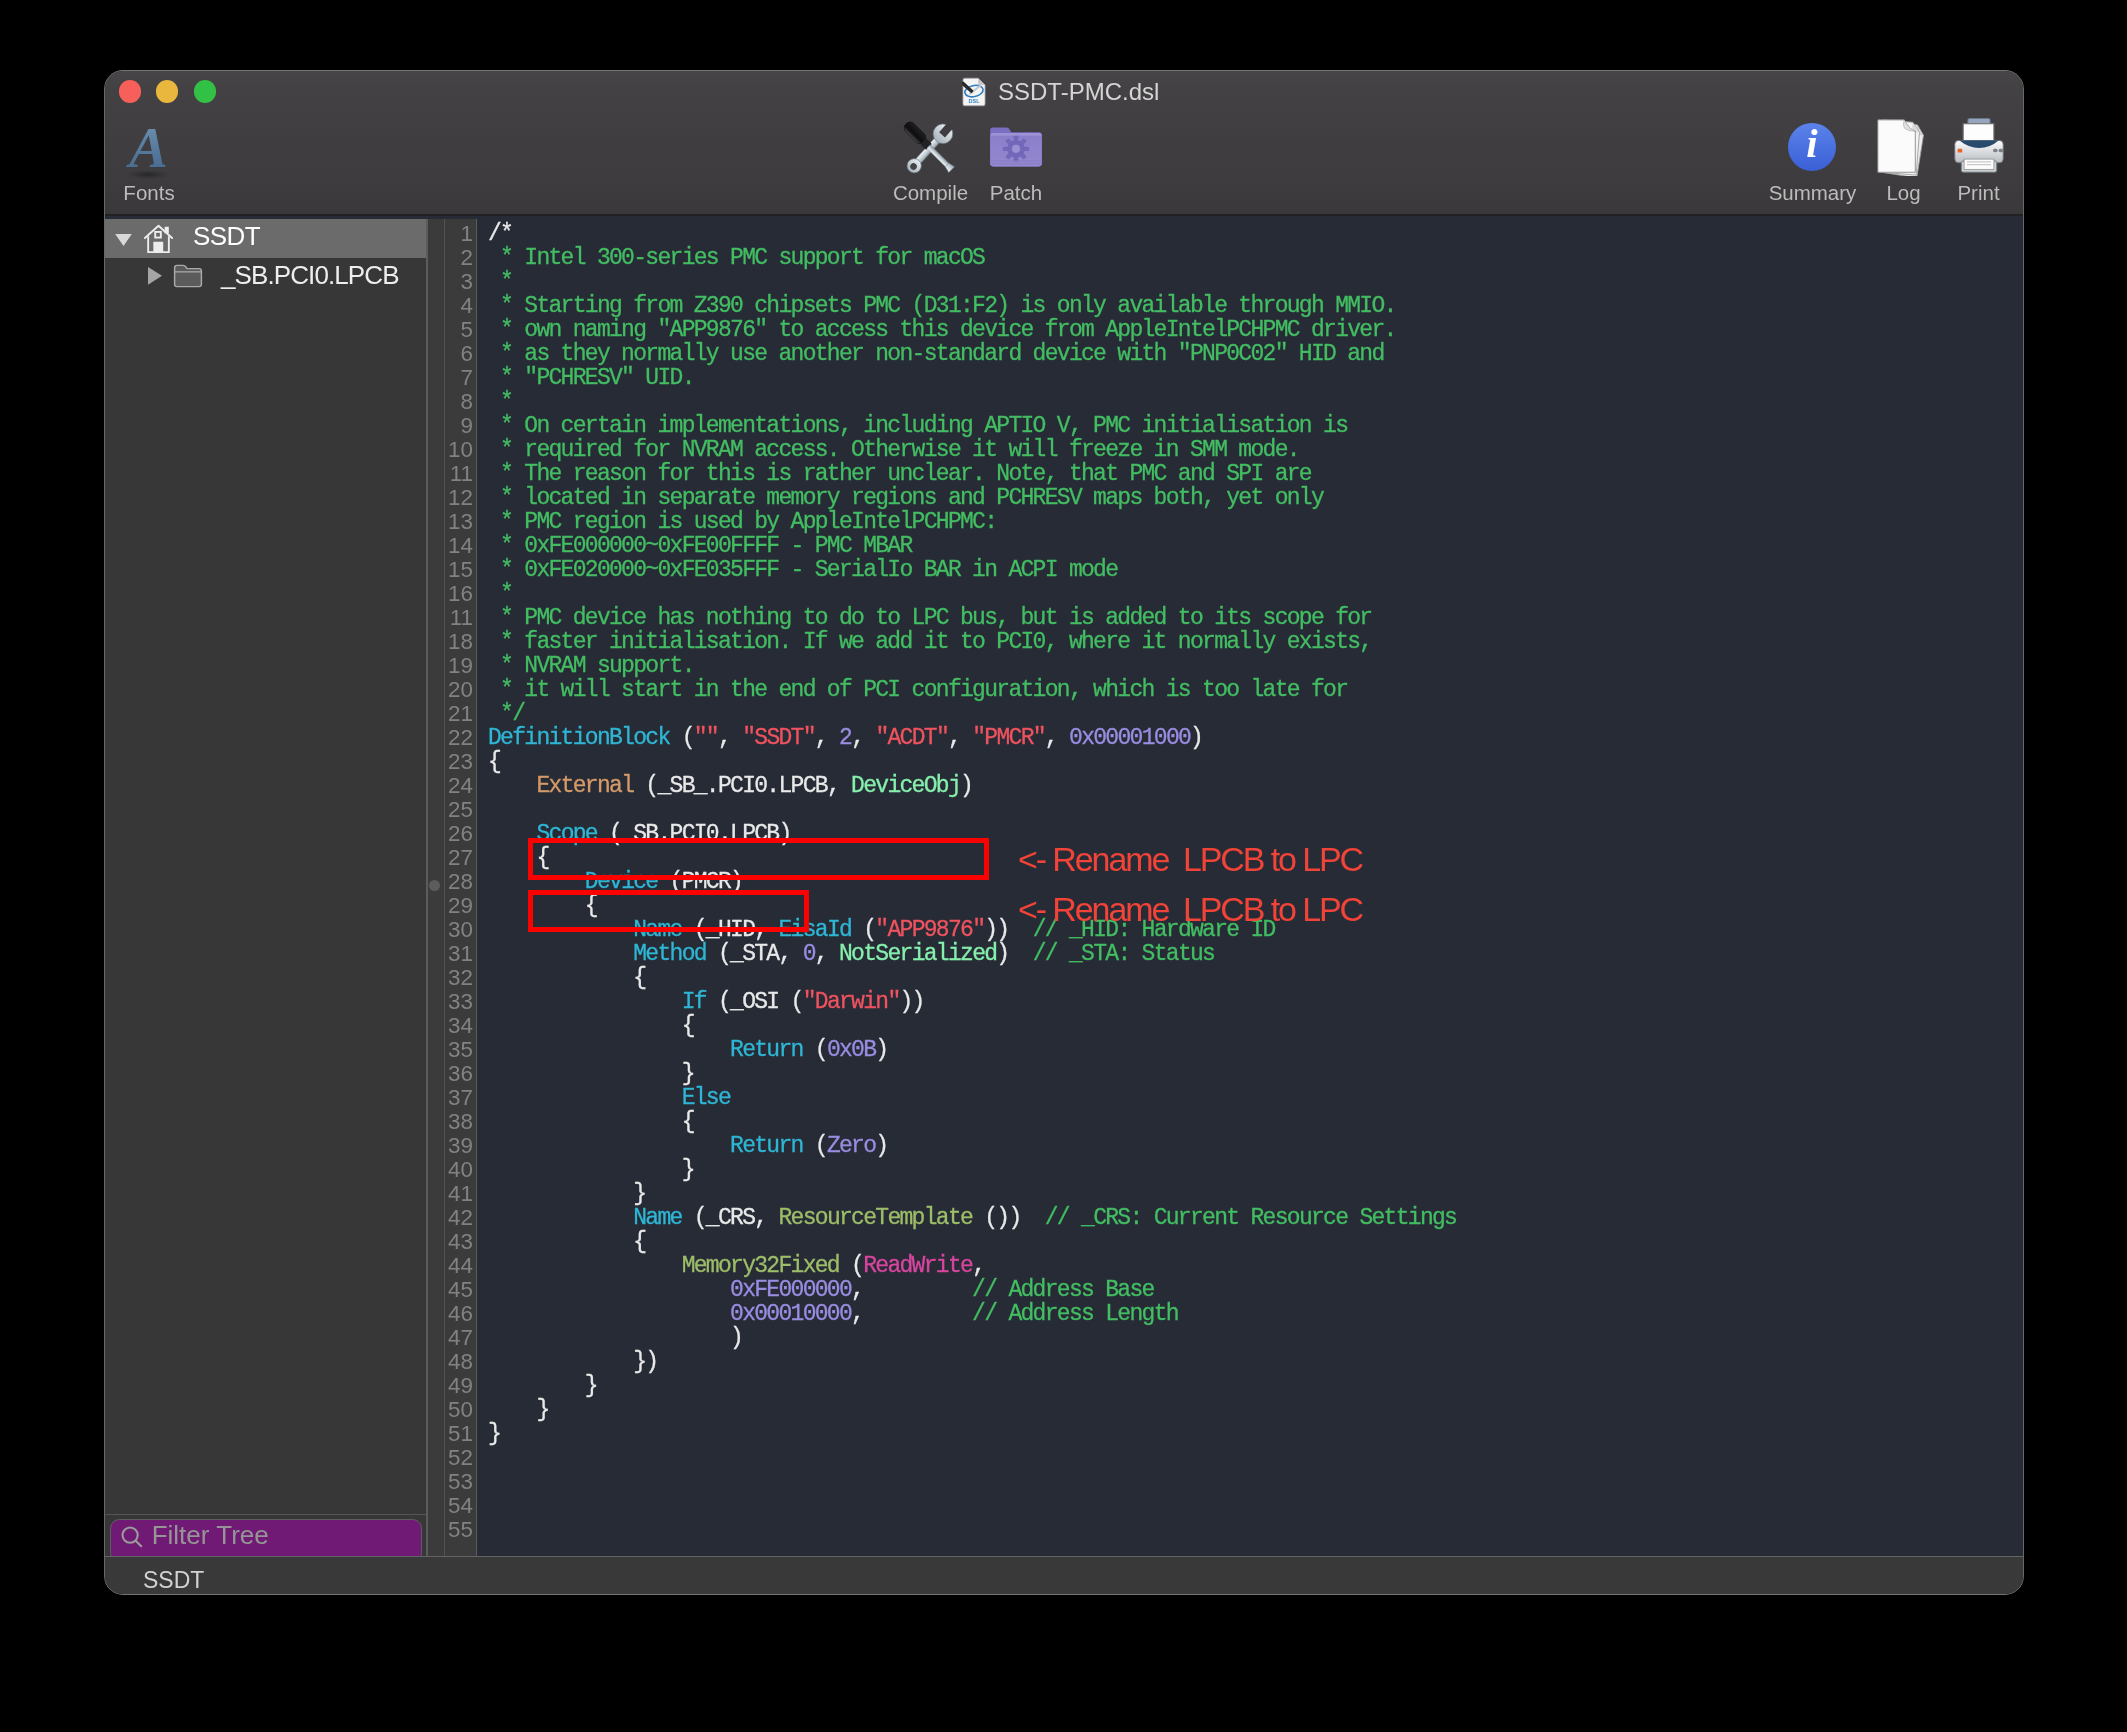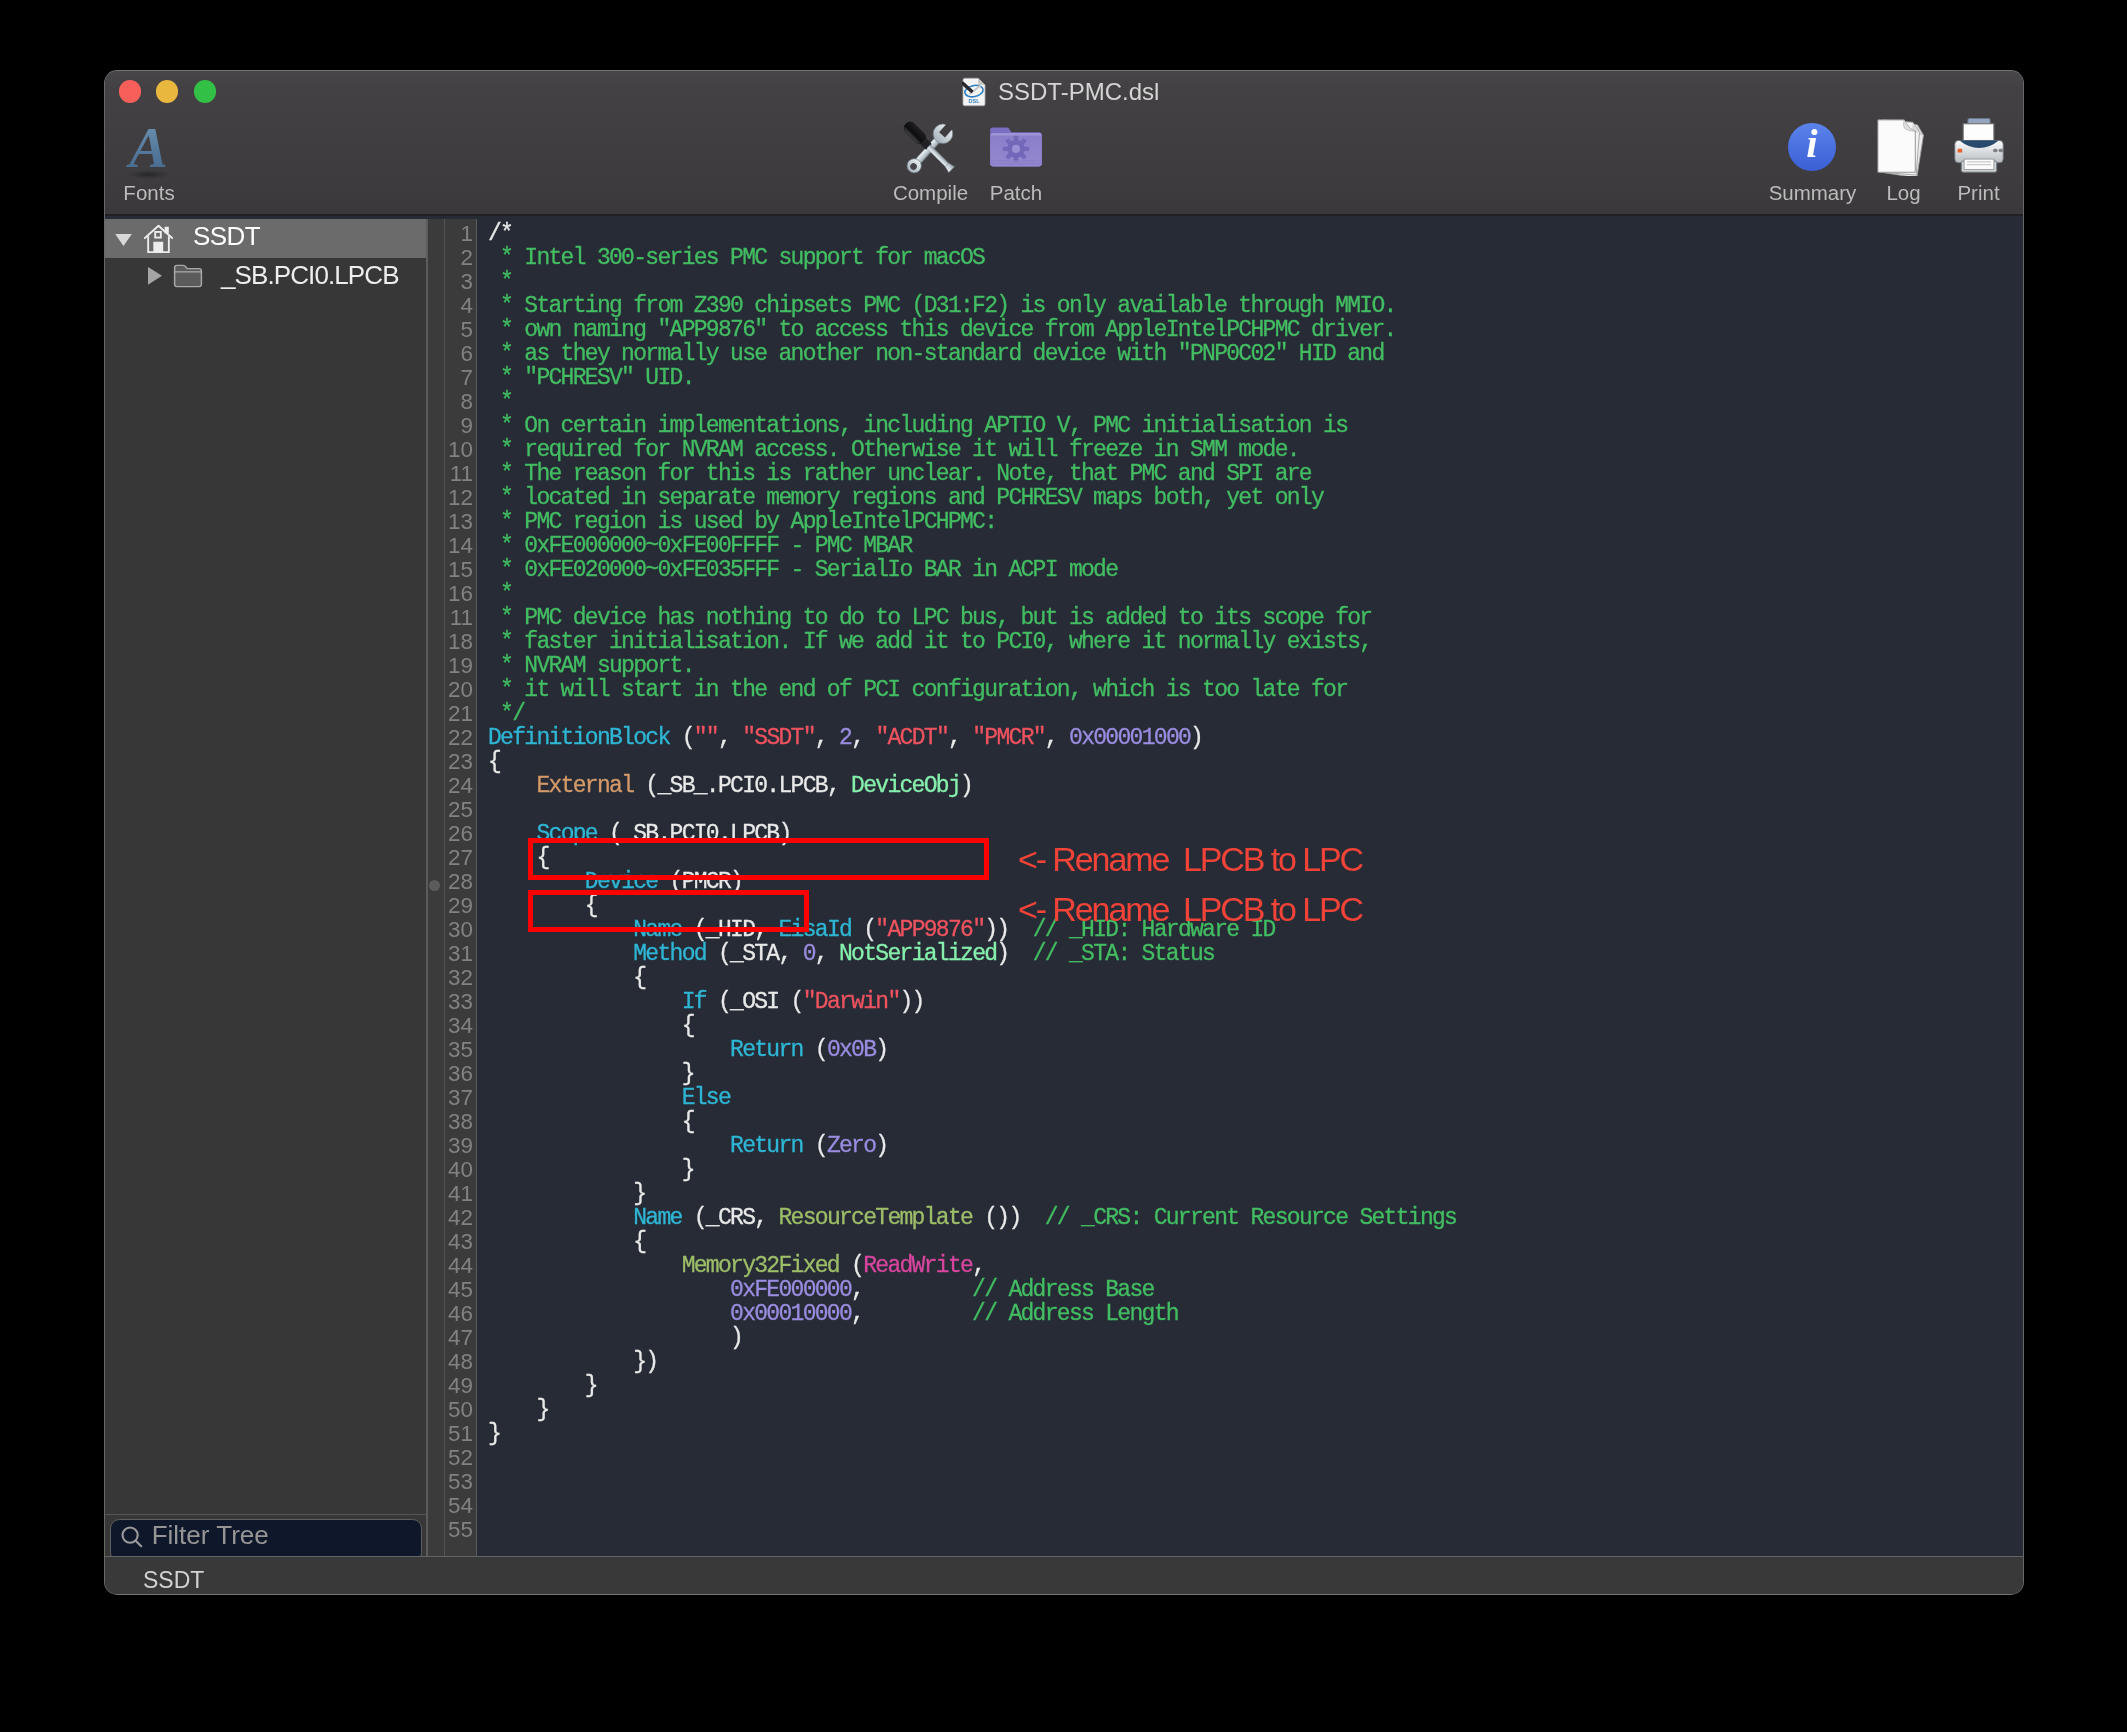--- a/index.html
+++ b/index.html
@@ -1,37 +1,37 @@
 <!DOCTYPE html>
 <html style="font-size:15px"><head><meta charset="utf-8">
 <style>
   * { margin:0; padding:0; box-sizing:border-box; }
   html,body { width:2127px; height:1732px; background:#000; overflow:hidden; }
   body { font-family:"Liberation Sans", sans-serif; position:relative; }
   .win { position:absolute; left:105px; top:71px; width:1918px; height:1523px;
-         border-radius:12px; background:#262b36; overflow:hidden;
+         border-radius:18px; background:#262b36; overflow:hidden;
          box-shadow:0 0 0 0.9px #747474; }
   .abs { position:absolute; }
 
   
   .toolbar { left:0; top:0; width:100%; height:145px;
       background:linear-gradient(#474547 0%, #434143 12%, #3d3b3d 80%, #3a383a 100%);
       border-bottom:2.8px solid #222122; }
   .tl { width:22.4px; height:22.4px; border-radius:50%; top:9.3px; }
   .title { color:#d5d5d5; font-size:24px; line-height:28px; top:6.5px; }
   .tlabel { color:#bcbcbc; font-size:20.5px; text-align:center; top:110px; }
 
   
   .sidebar { left:0; top:148px; width:321px; height:1337px; background:#373737; }
   .sdiv { left:321px; top:148px; width:1.9px; height:1337px; background:#5c5c5c; }
   .row1 { left:0; top:0; width:321px; height:39px; background:#6b6b6b; }
   .treetxt { font-size:26px; color:#fff; line-height:39px; }
   .filterline { left:0; top:1295px; width:321px; height:0.9px; background:#555; }
   .search { left:4.7px; top:1300px; width:312px; height:43px; border-radius:9.3px;
-             background:#0f172a; border:0.9px solid #5e5e5e; }
+             background:#701a75; border:0.9px solid #5e5e5e; }
   .ph { color:#959595; font-size:26px; line-height:31px; position:absolute; left:41px; top:0; }
 
   
   .bstrip { left:323px; top:148px; width:17px; height:1337px; background:#3b3b3b; border-right:0.9px solid #525252; }
   .gutter { left:340px; top:148px; width:32px; height:1337px; background:#3b3b3b; border-right:1.9px solid #5c5c5c; }
   .dot { left:324px; top:809px; width:11.2px; height:11.2px; border-radius:50%; background:#5c5c5c; }
 
   
   .codearea { left:374px; top:148px; width:1544px; height:1337px; background:#262b36; }
   .codelines { position:absolute; left:383px; top:151px;

